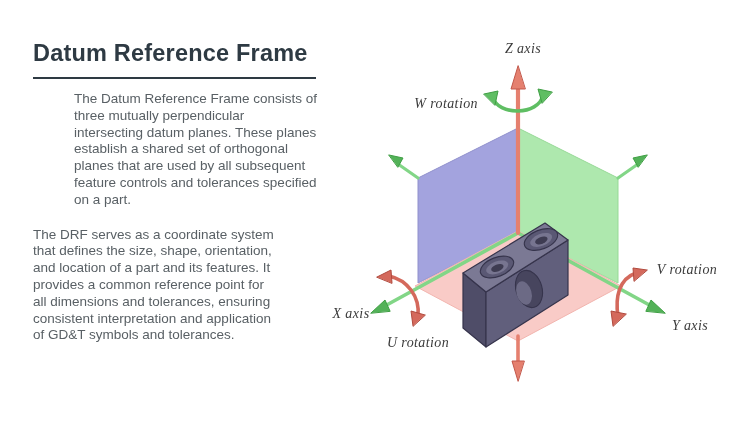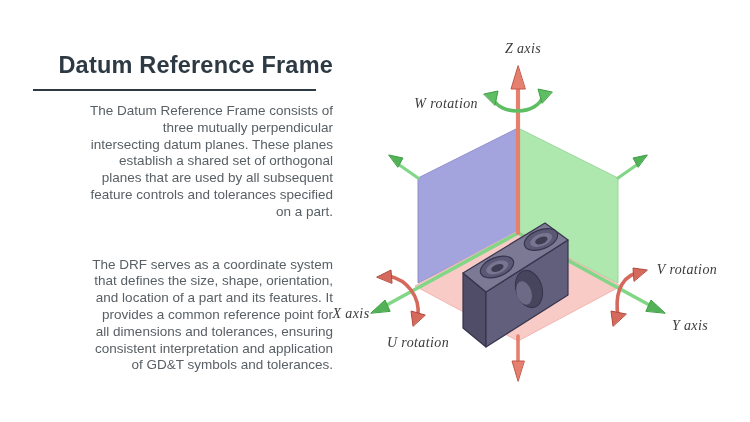--- a/index.html
+++ b/index.html
@@ -3,21 +3,21 @@
 <meta charset="utf-8">
 <style>
   html,body { margin:0; padding:0; }
   body {
     width:750px; height:422px;
     background:#ffffff;
     font-family:"Liberation Sans", sans-serif;
     position:relative;
     overflow:hidden;
   }
-  .left-panel { position:absolute; left:33px; top:52px; width:300px;text-align:right; }
+  .left-panel { position:absolute; left:33px; top:40px; width:300px; }
   .title {
     margin:0;
     font-size:23.5px;
     font-weight:bold;
     color:#2e3a43;
     letter-spacing:0.2px;
     line-height:1.15;
   }
   .title-rule {
     width:283px; height:0;
@@ -25,21 +25,21 @@
     margin-top:10px;
   }
   .body-par {
     margin:0;
     font-size:13.5px;
     line-height:16.8px;
     color:#596065;
     white-space:pre-line;
   }
   .p1 { margin-top:12px;margin-left:41px; }
-  .p2 { margin-top:36px; }
+  .p2 { margin-top:18px; }
   .diagram-wrap { position:absolute; left:330px; top:0; width:420px; height:422px; }
   .hand-label {
     font-family:"Liberation Serif", serif;
     font-style:italic;
     font-size:14px;
     fill:#3b3b3b;
     letter-spacing:0.4px;
   }
 </style>
 </head>

